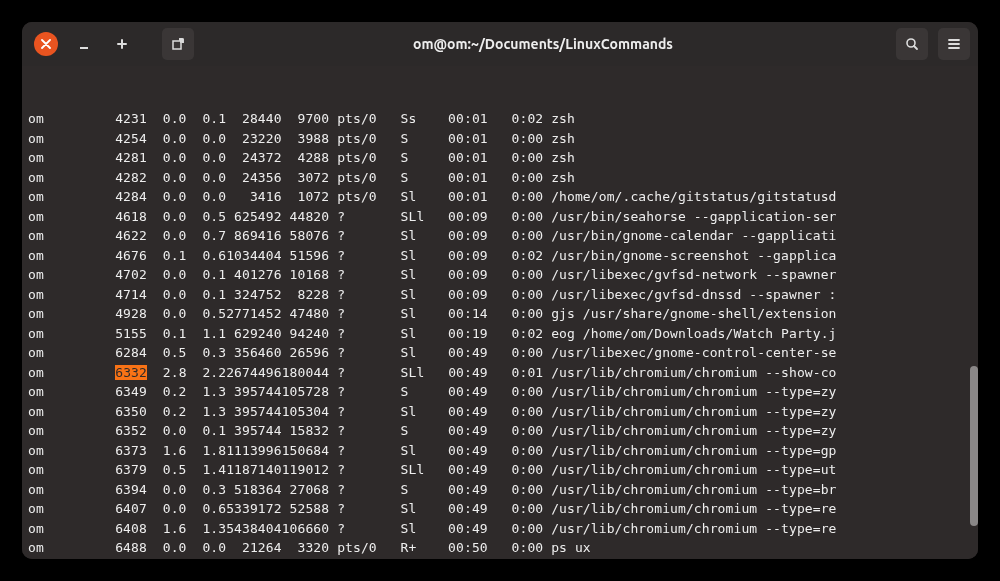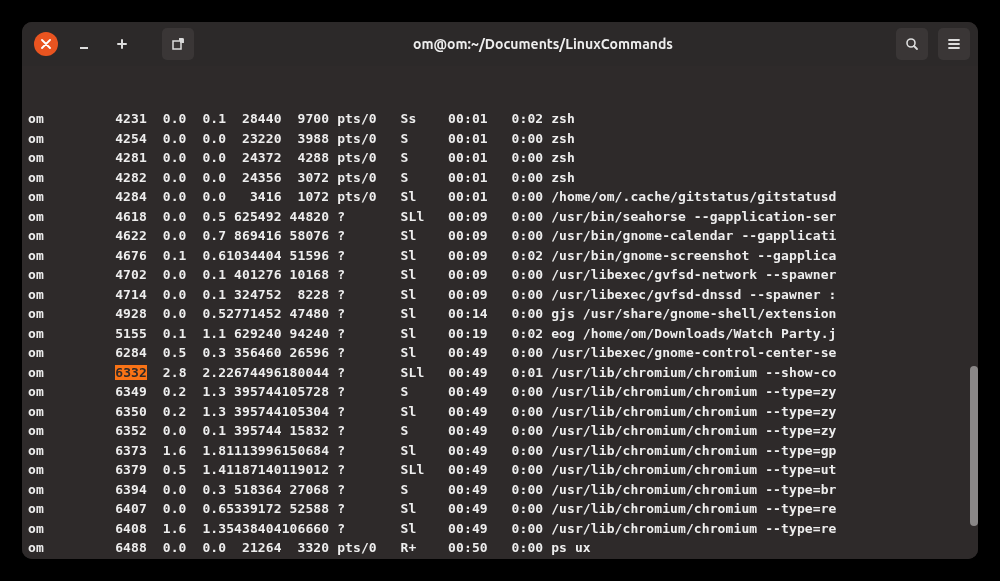--- a/index.html
+++ b/index.html
@@ -70,21 +70,20 @@
     .terminal {
       flex: 1;
       background: #2e2a2a;
       color: #eee;
       font-size: 13px;
       line-height: 19.5px;
       white-space: pre;
       padding: 4px 6px 0 6px;
       position: relative;
       overflow: hidden;
-      font-weight: bold;
     }
     .row {
       display: block;
       letter-spacing: 0.1px;
     }
     .hl {
       background: #f97316;
       color: #2e2a2a;
     }
     .scrollbar {

